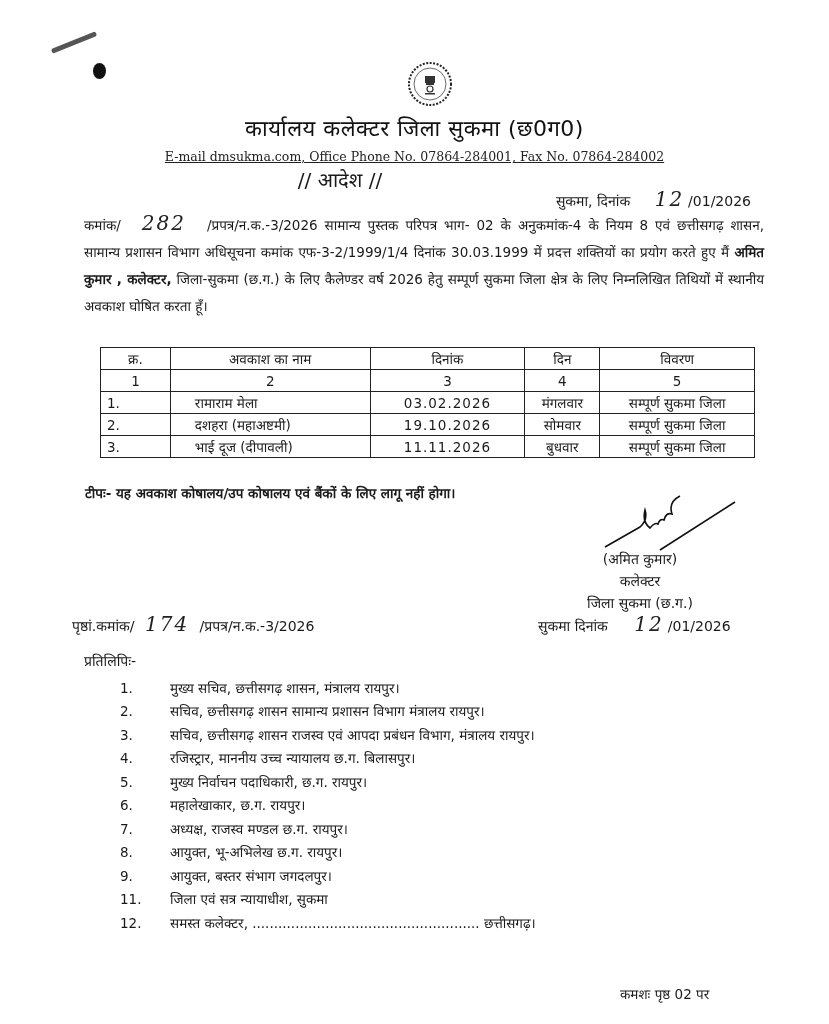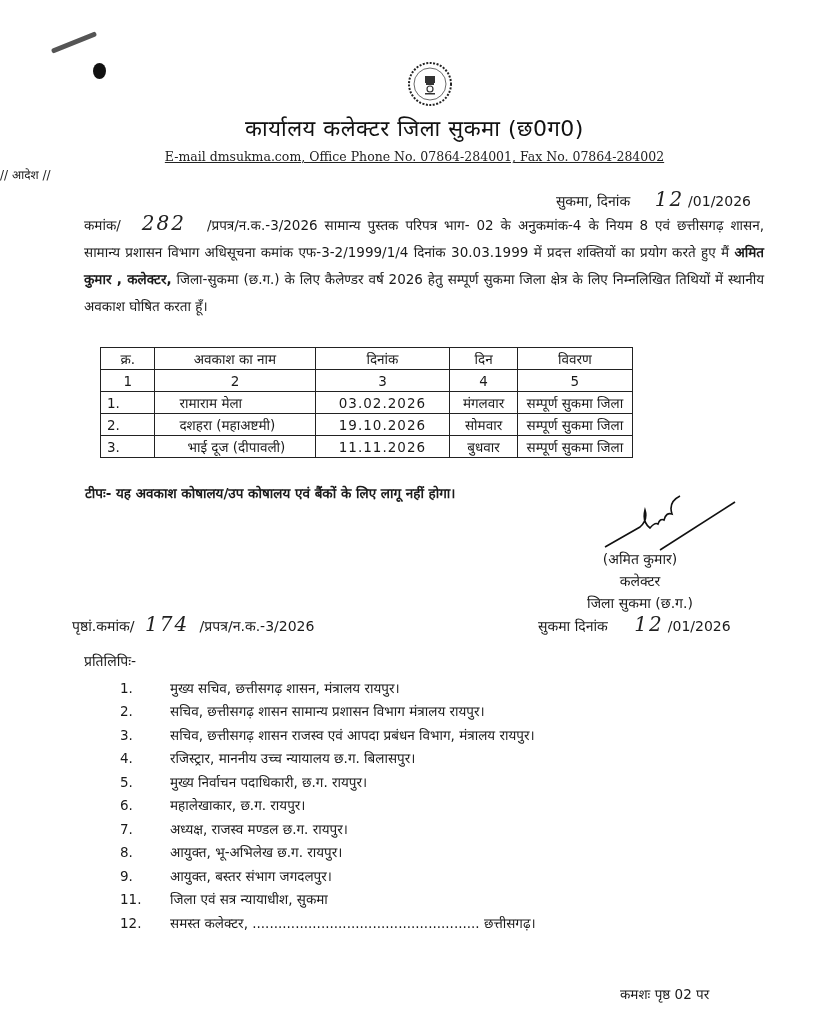--- a/index.html
+++ b/index.html
@@ -22,34 +22,34 @@
   .office-title {
     left: 0; width: 829px; top: 112px; text-align: center;
     font-size: 22px; color: #111; letter-spacing: 0.5px;
   }
   .contact-line {
     left: 0; width: 829px; top: 149px; text-align: center;
     font-family: "DejaVu Serif", serif; font-size: 12.5px;
     text-decoration: underline; color: #222;
   }
   .order-heading {
-    left: 0; width: 680px; top: 166px; font-size: 12px;
+    left: 0; width: 680px; top: 166px; text-align: center; font-size: 20px;
   }
   .date-line { top: 187px; right: 78px; font-size: 14px; }
   .hand {
     font-family: "DejaVu Serif", serif; font-style: italic; font-size: 20px;
     color: #222; letter-spacing: 2px;
   }
   .para {
     left: 84px; top: 210px; width: 680px; font-size: 13.5px; line-height: 27px;
     text-align: justify;
   }
   .para b { font-weight: bold; }
   table.holidays {
-    position: absolute; left: 100px; top: 347px; width: 533px;
+    position: absolute; left: 100px; top: 347px; width: 655px;
     border-collapse: collapse; font-size: 13.5px;
   }
   table.holidays td, table.holidays th {
     border: 1.5px solid #222; height: 21px; padding: 0 6px; font-weight: normal;
   }
   .c { text-align: center; }
   .l { text-align: left; }
   .note { left: 85px; top: 484px; font-size: 13.5px; font-weight: bold; }
   .note-label { font-weight: bold; margin-right: 0; }
   .signature { left: 600px; top: 492px; width: 140px; height: 60px; }
@@ -129,21 +129,21 @@
   </tr>
   <tr>
     <td class="l">2.</td>
     <td class="l" style="padding-left:24px">दशहरा (महाअष्टमी)</td>
     <td class="c" style="letter-spacing:1px">19.10.2026</td>
     <td class="c">सोमवार</td>
     <td class="c">सम्पूर्ण सुकमा जिला</td>
   </tr>
   <tr>
     <td class="l">3.</td>
-    <td class="l" style="padding-left:32px">भाई दूज (दीपावली)</td>
+    <td class="l" style="padding-left:24px">भाई दूज (दीपावली)</td>
     <td class="c" style="letter-spacing:1px">11.11.2026</td>
     <td class="c">बुधवार</td>
     <td class="c">सम्पूर्ण सुकमा जिला</td>
   </tr>
 </tbody>
   </table>
 
 <div class="abs note">
   <span class="note-label">टीपः-</span>
   <span>यह अवकाश कोषालय/उप कोषालय एवं बैंकों के लिए लागू नहीं होगा।</span>

